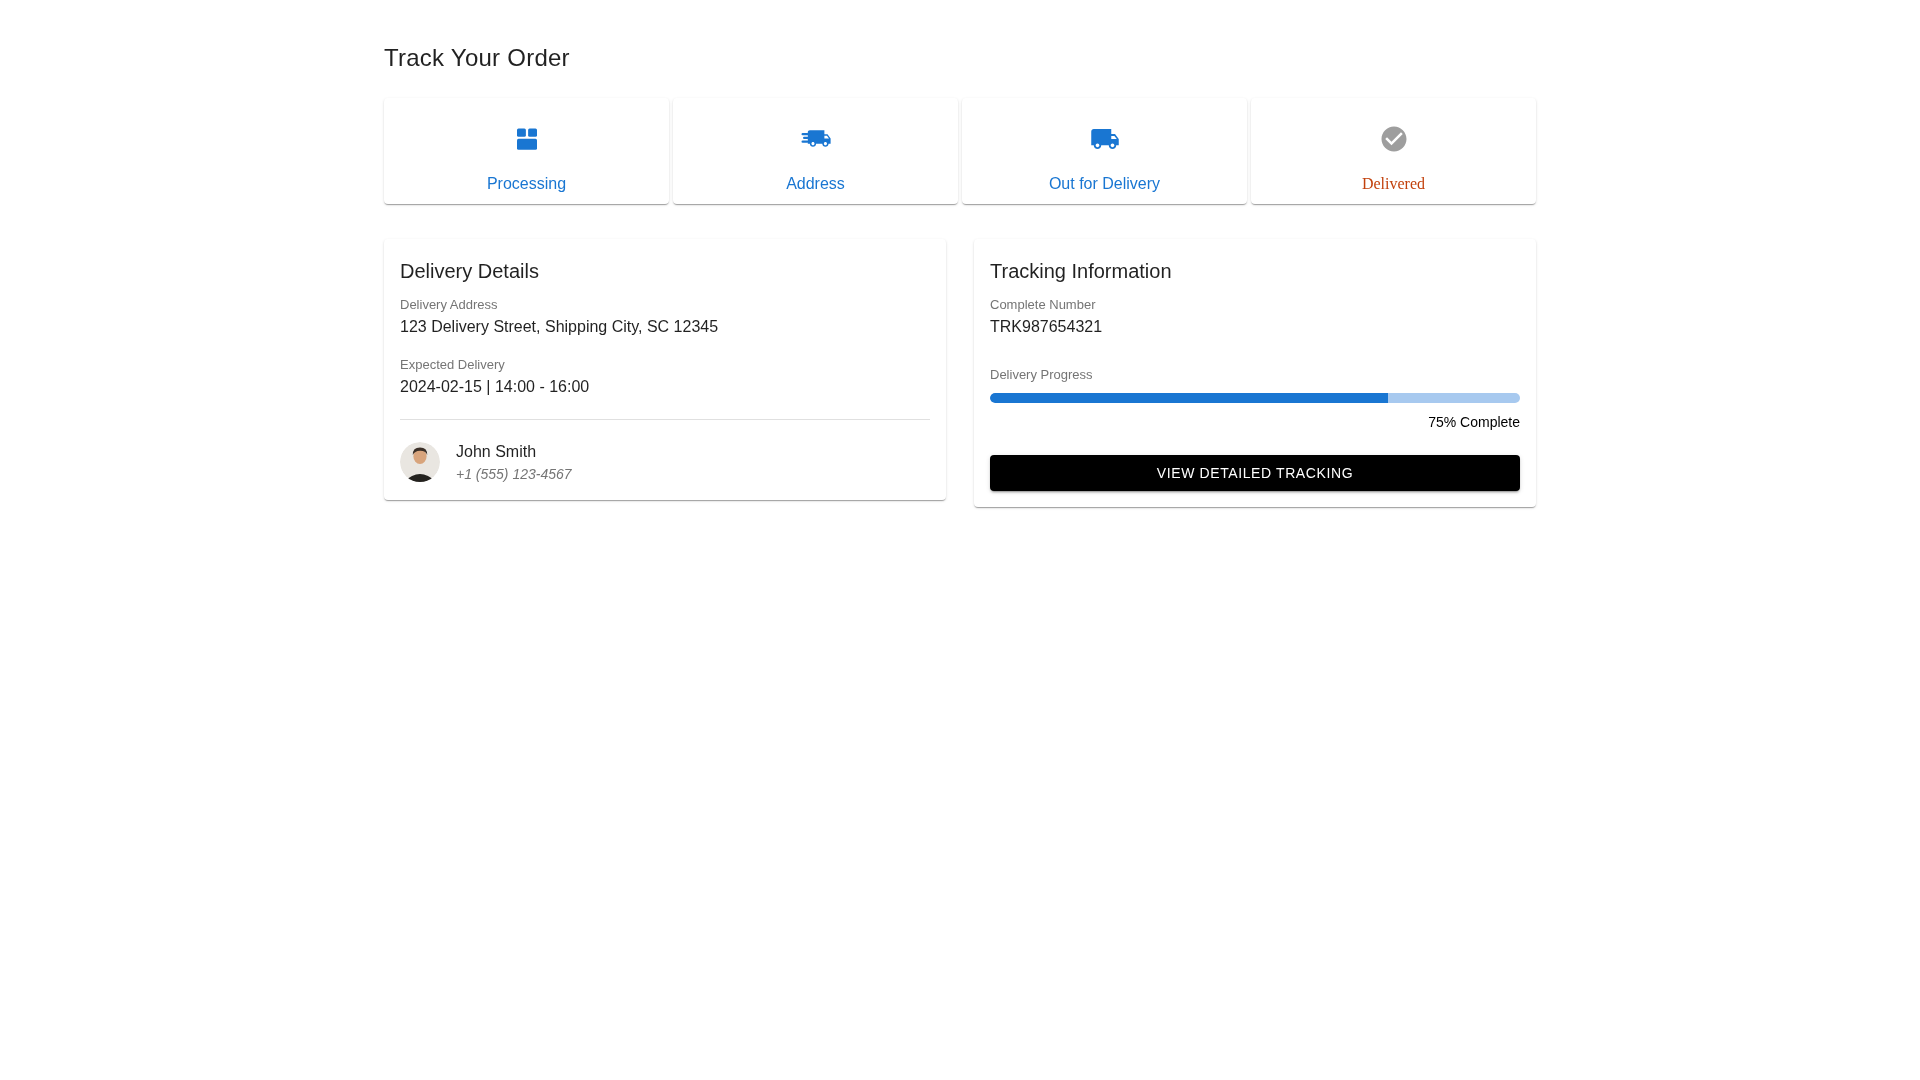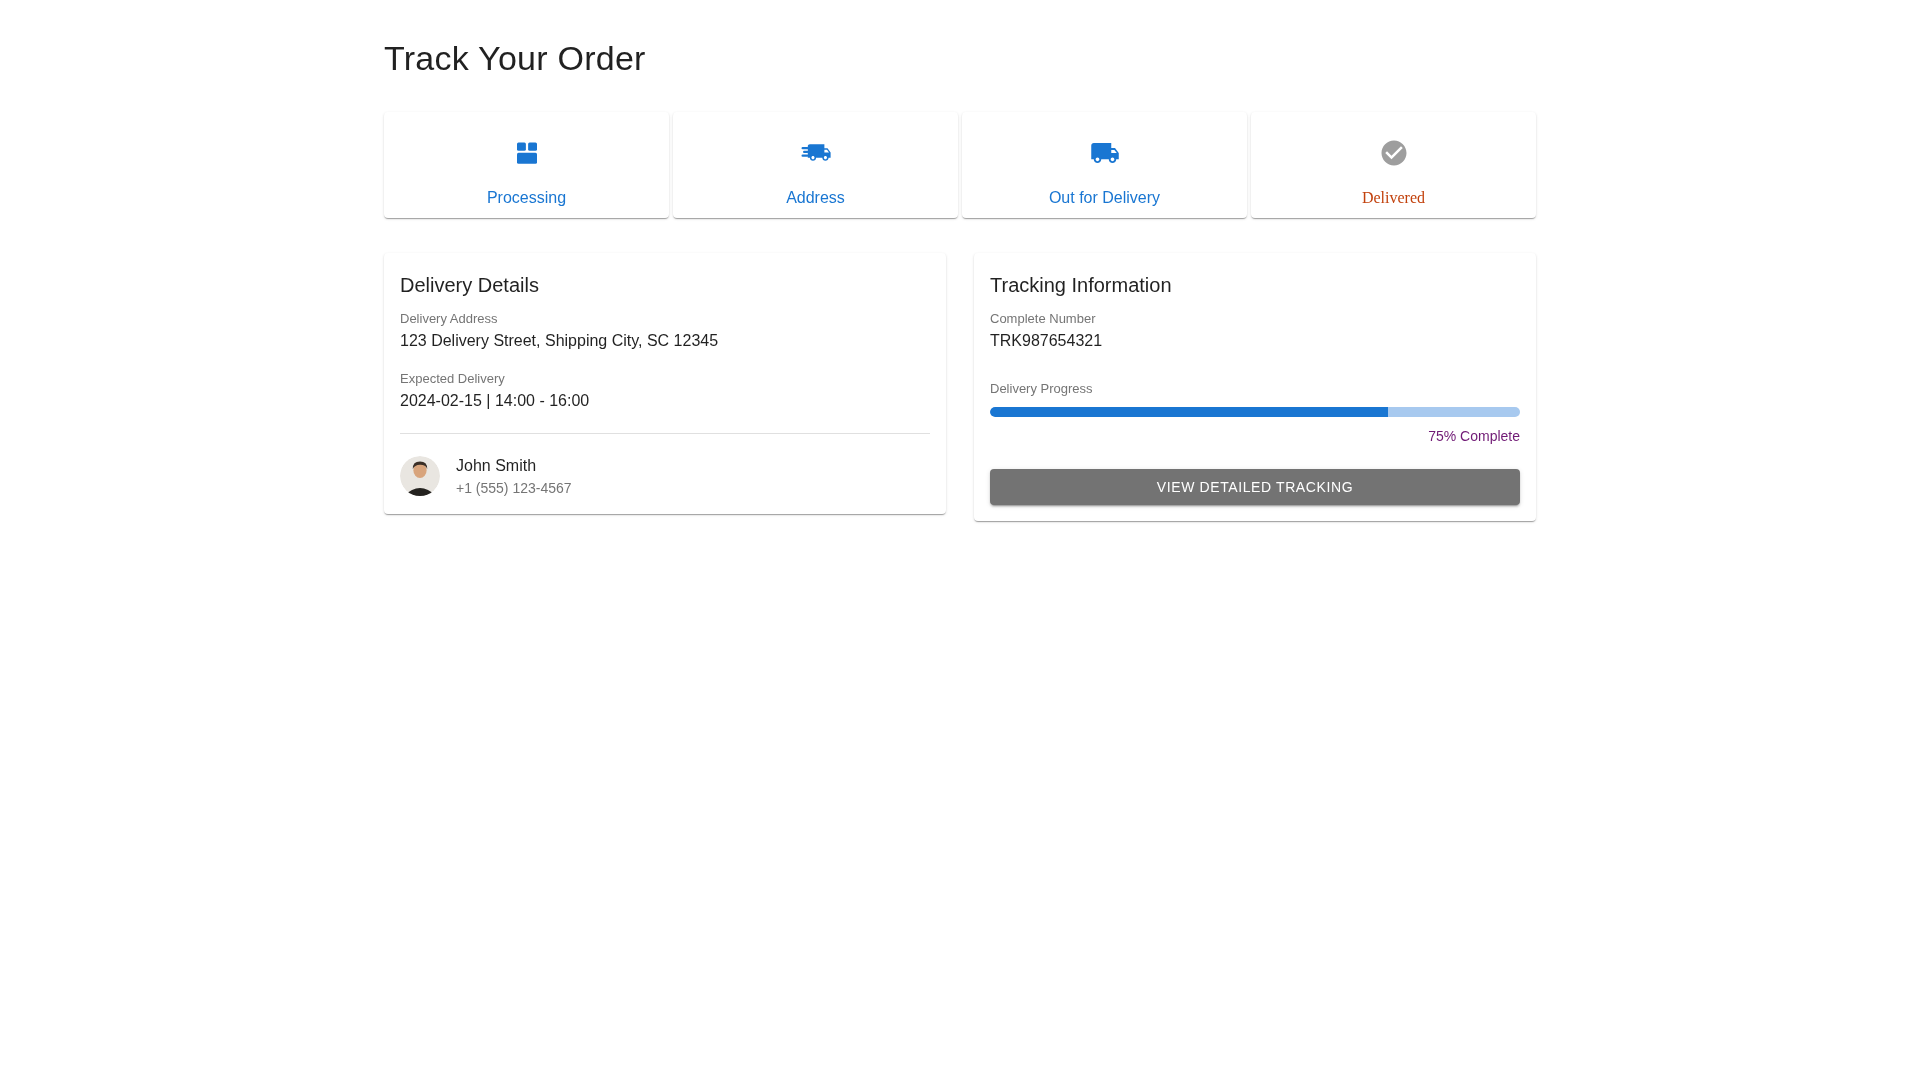--- a/index.html
+++ b/index.html
@@ -6,22 +6,22 @@
   html, body { background: #ffffff; }
   body {
     width: 1920px; height: 1080px;
     font-family: "Liberation Sans", sans-serif;
     color: rgba(0,0,0,0.87);
     overflow: hidden;
   }
   .container { width: 1152px; margin: 0 auto; padding-top: 38px; }
 
   .page-title {
-    font-size: 34px; font-weight: 400; line-height: 40px;
-    letter-spacing: 0.25px; margin-bottom: 34px;
+    font-size: 24px; font-weight: 400; line-height: 40px;
+    letter-spacing: 0.25px; margin-bottom: 20px;
   }
 
   .card {
     background: #fff; border-radius: 4px;
     box-shadow: 0 2px 1px -1px rgba(0,0,0,0.2),
                 0 1px 1px 0 rgba(0,0,0,0.14),
                 0 1px 3px 0 rgba(0,0,0,0.12);
   }
 
   
@@ -39,33 +39,33 @@
   .info-card { flex: 1; padding: 16px; }
   .card-heading { font-size: 20px; font-weight: 400; line-height: 32px; margin-bottom: 8px; }
   .caption { font-size: 13px; line-height: 20px; color: #757575; }
   .value { font-size: 16px; line-height: 24px; }
   .field { margin-bottom: 16px; }
   .divider { border: none; border-top: 1px solid rgba(0,0,0,0.12); margin: 20px 0; }
 
   .contact-row { display: flex; align-items: center; gap: 16px; }
   .avatar { width: 40px; height: 40px; border-radius: 50%; overflow: hidden; flex: none; }
   .contact-name { font-size: 16px; line-height: 24px; }
-  .contact-phone { font-size: 14px; line-height: 20px; color: #757575; }
+  .contact-phone { font-size: 14px; line-height: 20px; color: #757575; font-style: italic; }
 
   .progress-section { margin-top: 26px; }
   .progress-track {
     height: 10px; border-radius: 5px; background: #a7c9ef;
     margin-top: 8px; overflow: hidden;
   }
   .progress-fill { height: 100%; background: #1976d2; border-radius: 5px 0 0 5px; }
-  .progress-caption { text-align: right; font-size: 14px; line-height: 20px; color: #701a75; margin-top: 9px; }
+  .progress-caption { text-align: right; font-size: 14px; line-height: 20px; color: #000000; margin-top: 9px; }
 
   .track-button {
     display: block; width: 100%; height: 36px; margin-top: 23px;
-    background: #737373; color: #ffffff; border: none; border-radius: 4px;
+    background: #000000; color: #ffffff; border: none; border-radius: 4px;
     font-family: "Liberation Sans", sans-serif;
     font-size: 14px; font-weight: 500; letter-spacing: 0.6px; text-transform: uppercase;
     box-shadow: 0 3px 1px -2px rgba(0,0,0,0.2),
                 0 2px 2px 0 rgba(0,0,0,0.14),
                 0 1px 5px 0 rgba(0,0,0,0.12);
     cursor: pointer;
   }
 </style>
 </head>
 <body>

